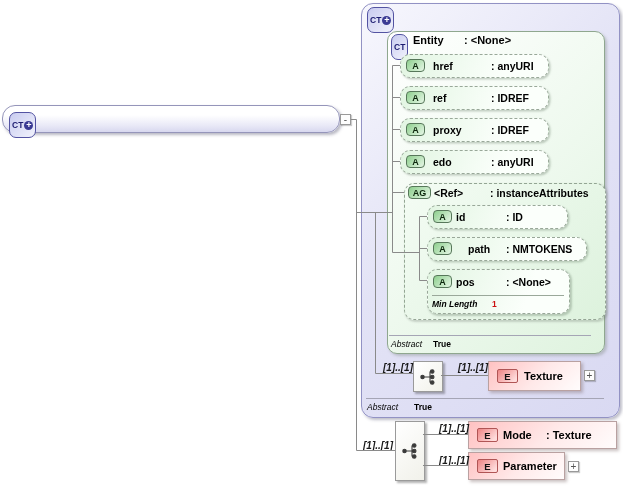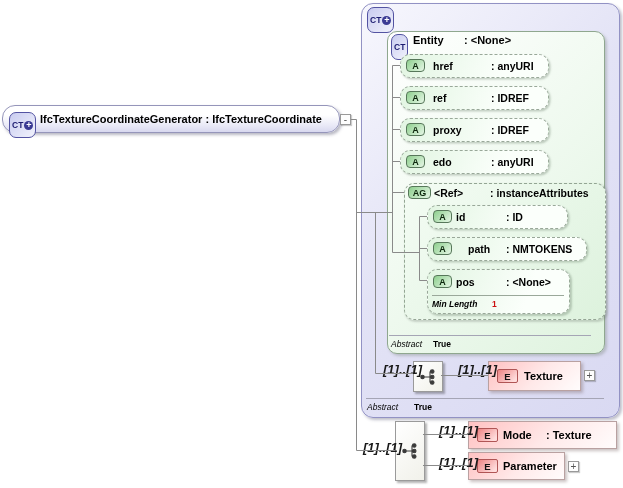--- a/index.html
+++ b/index.html
@@ -73,21 +73,21 @@
     box-sizing:border-box;
   }
   .toggle{
     position:absolute;width:11px;height:11px;background:#fdfdfd;border:1px solid #999;
     color:#555;font-size:10px;line-height:9px;text-align:center;box-sizing:border-box;
     box-shadow:1px 1px 1px rgba(0,0,0,.2);z-index:5;
   }
   
   .t-title{position:absolute;font-size:11px;font-weight:bold;white-space:nowrap;}
   .t-attr{position:absolute;font-size:10.5px;font-weight:bold;white-space:nowrap;}
-  .t-occ{position:absolute;font-size:13px;font-weight:bold;font-style:italic;color:#1a1a1a;white-space:nowrap;z-index:5;}
+  .t-occ{position:absolute;font-size:10px;font-weight:bold;font-style:italic;color:#1a1a1a;white-space:nowrap;z-index:5;}
   .t-facet-n{position:absolute;font-size:8.5px;font-style:italic;color:#000;white-space:nowrap;}
   .t-facet-v{position:absolute;font-size:8.5px;font-weight:bold;color:#000;white-space:nowrap;}
   .t-facet-red{color:#cc1111;}
   .sep{position:absolute;height:1px;background:#a5a5b5;z-index:4;}
   .sep-green{background:#9aa89a;}
 </style>
 </head>
 <body>
 
 <div id="canvas">
@@ -175,21 +175,20 @@
 
   <div class="sep" style="left:366px;top:398px;width:238px;z-index:3;"></div>
   <span class="t-facet-n" style="left:367px;top:402px;z-index:3;">Abstract</span>
   <span class="t-facet-v" style="left:414px;top:402px;z-index:3;">True</span>
 
   <div class="abs root-box" style="left:2px;top:105px;width:336px;height:26px;">
     <span class="ic-ct abs" style="left:6px;top:6px;">
       <span>CT</span>
       <span class="plus-circle">+</span>
     </span>
-    <span class="t-title" style="left:37px;top:7px;">IfcTextureCoordinateGenerator : IfcTextureCoordinate</span>
   </div>
   <div class="toggle" style="left:340px;top:114px;">-</div>
 
   <span class="t-occ" style="left:363px;top:440px;">[1]..[1]</span>
   <div class="abs conn-box" style="left:395px;top:421px;width:28px;height:58px;">
     <svg width="20" height="20" viewBox="0 0 20 20">
       <g stroke="#3a3a3a" stroke-width="1.1" fill="#3a3a3a">
         <circle cx="4.5" cy="10" r="1.7"></circle>
         <path d="M4.5,10 H12 M12,4.5 V15.5 M12,4.5 H14 M12,10 H14 M12,15.5 H14" fill="none"></path>
         <circle cx="14.2" cy="4.5" r="1.8"></circle>

